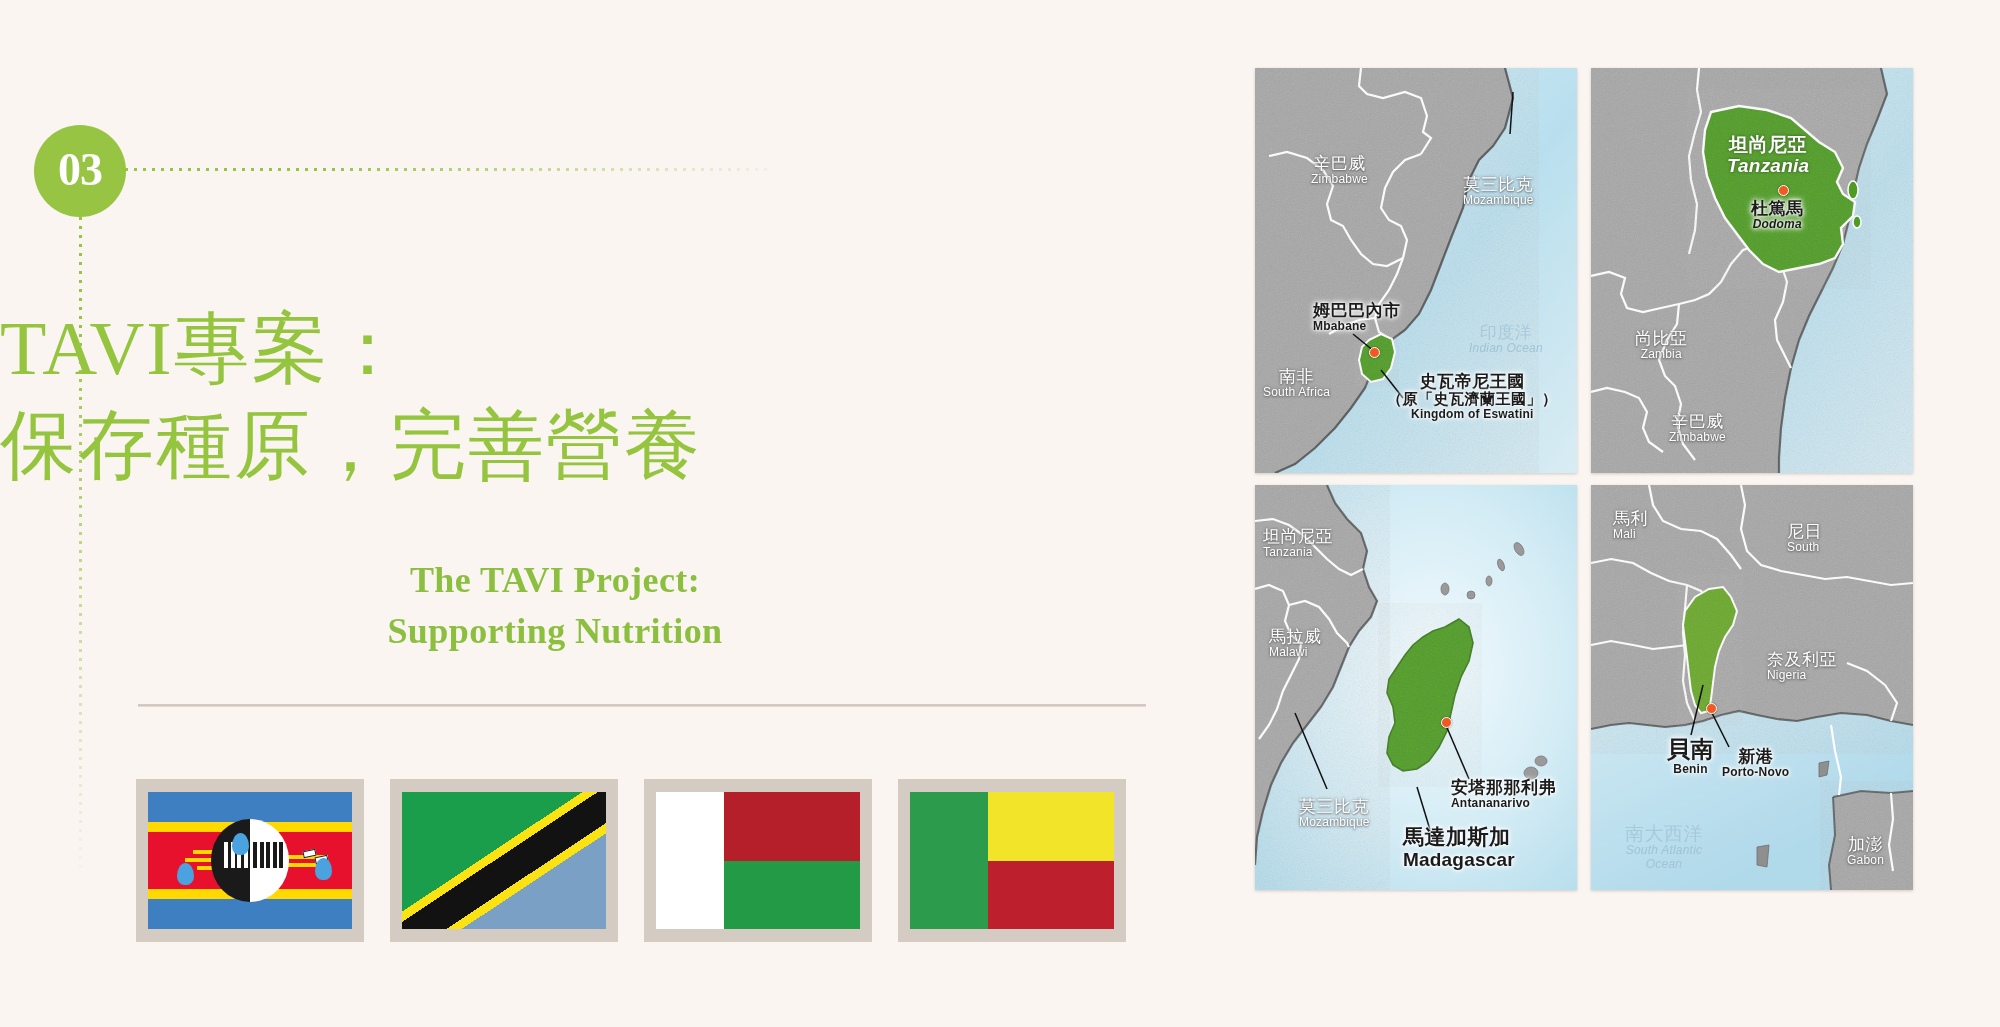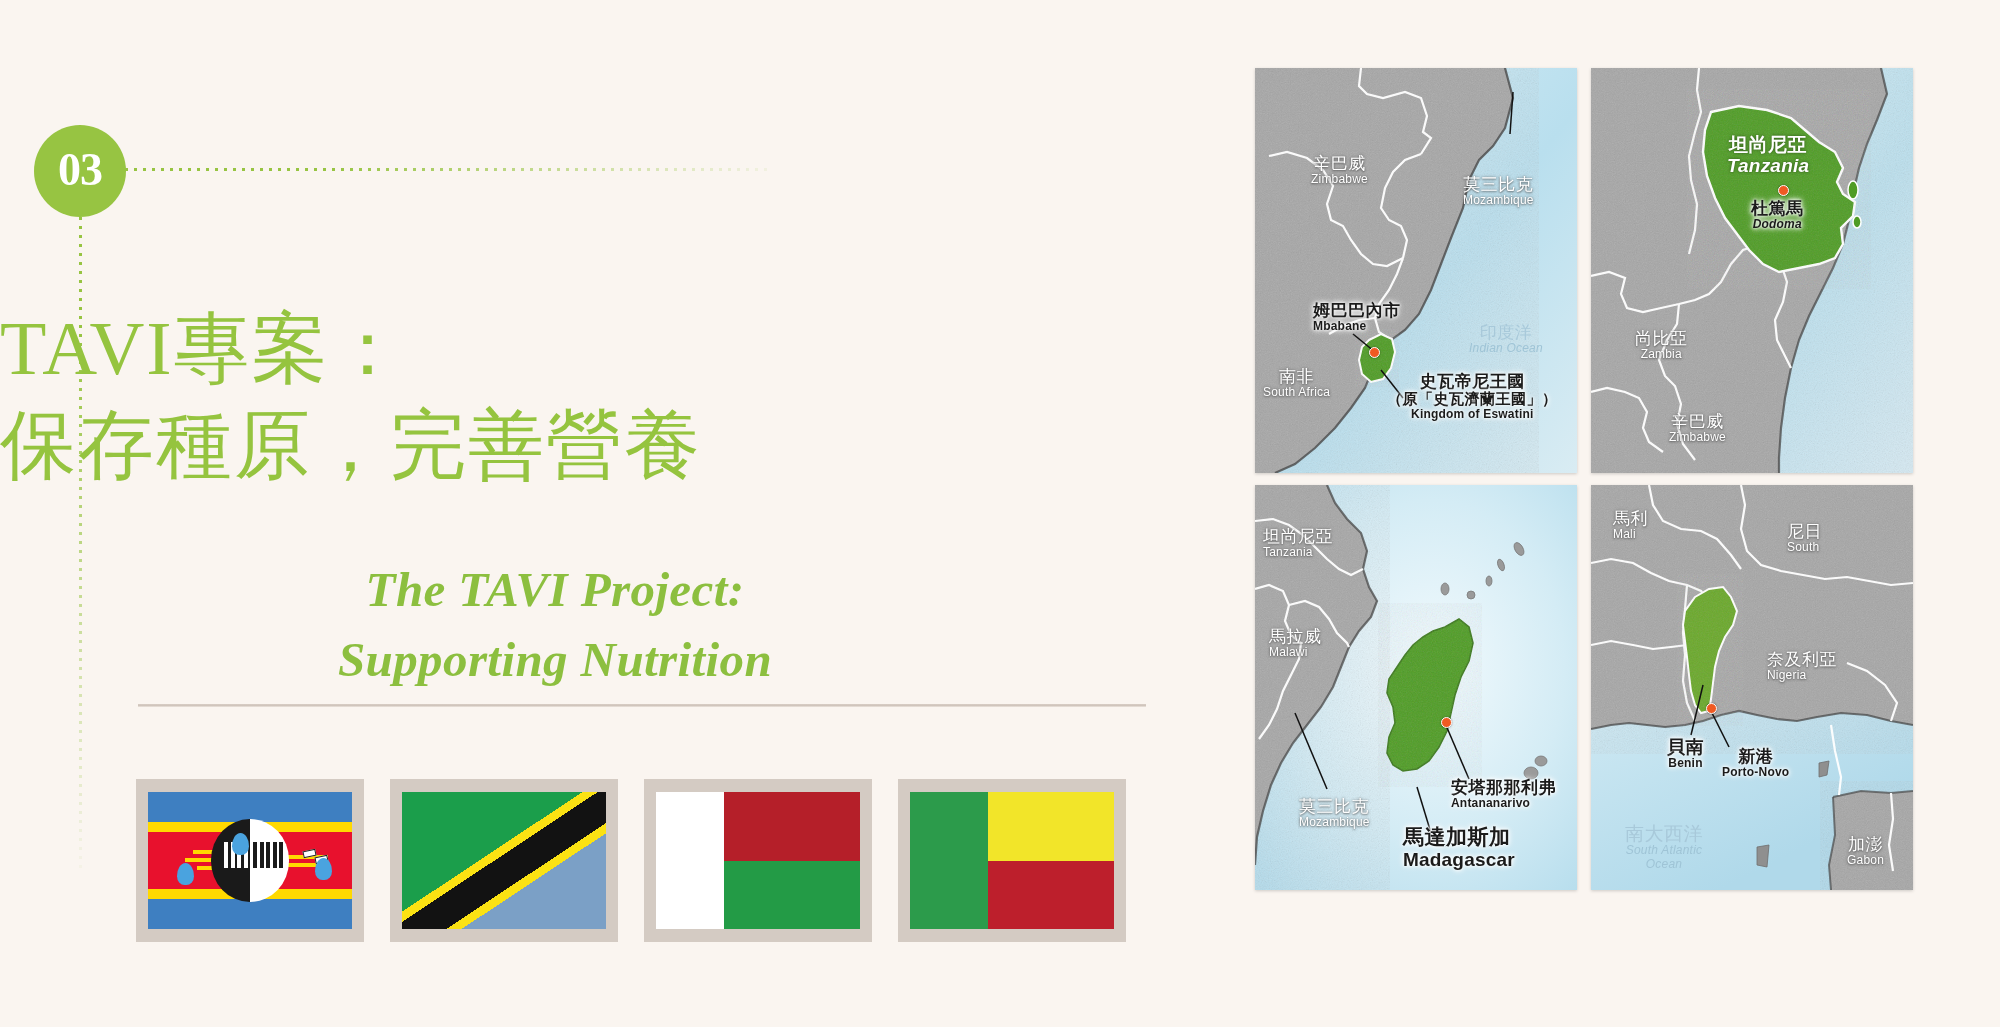--- a/index.html
+++ b/index.html
@@ -54,22 +54,22 @@
     font-family: "Liberation Serif", serif;
     color: #95c43f; font-size: 76px; line-height: 1.28;
     letter-spacing: 2px; white-space: nowrap;
   }
   #subtitle-block {
     position: absolute; left: 0; top: 555px;
     width: 1110px; text-align: center;
   }
   .subtitle-line {
     font-family: "Liberation Serif", serif;
-    color: #8cbf3f; font-size: 49px; font-weight: 700;
-    line-height: 1.42; letter-spacing: 0.4px; font-style: italic;
+    color: #8cbf3f; font-size: 36px; font-weight: 700;
+    line-height: 1.42; letter-spacing: 0.4px;
   }
 
   #divider {
     position: absolute; left: 138px; top: 704px;
     width: 1008px; height: 3px;
     background: linear-gradient(to bottom, #d8cec6 0%, #cfc4bb 55%, #efe8e1 100%);
   }
 
   
   #flags { position: absolute; left: 136px; top: 779px; display: flex; gap: 26px; }
@@ -571,21 +571,21 @@
       </div>
       <div class="mlabel lb-white" style="left:196px; top:37px;">
         <span class="cn">尼日</span>
           <span class="en">South</span>
       </div>
       <div class="mlabel lb-white" style="left:176px; top:165px;">
         <span class="cn">奈及利亞</span>
           <span class="en">Nigeria</span>
       </div>
       <div class="mlabel lb-dark ctr" style="left:76px; top:252px;">
-        <span class="cn" style="font-size:18px;">貝南</span>
+        <span class="cn" style="font-size:23px;">貝南</span>
         <span class="en">Benin</span>
       </div>
       <div class="mlabel lb-dark ctr" style="left:131px; top:262px;">
         <span class="cn">新港</span>
         <span class="en">Porto-Novo</span>
       </div>
       <div class="mlabel lb-ocean ctr" style="left:34px; top:338px;">
         <span class="cn" style="font-size:19px;">南大西洋</span>
         <span class="en">South Atlantic</span>
         <span class="en">Ocean</span>

